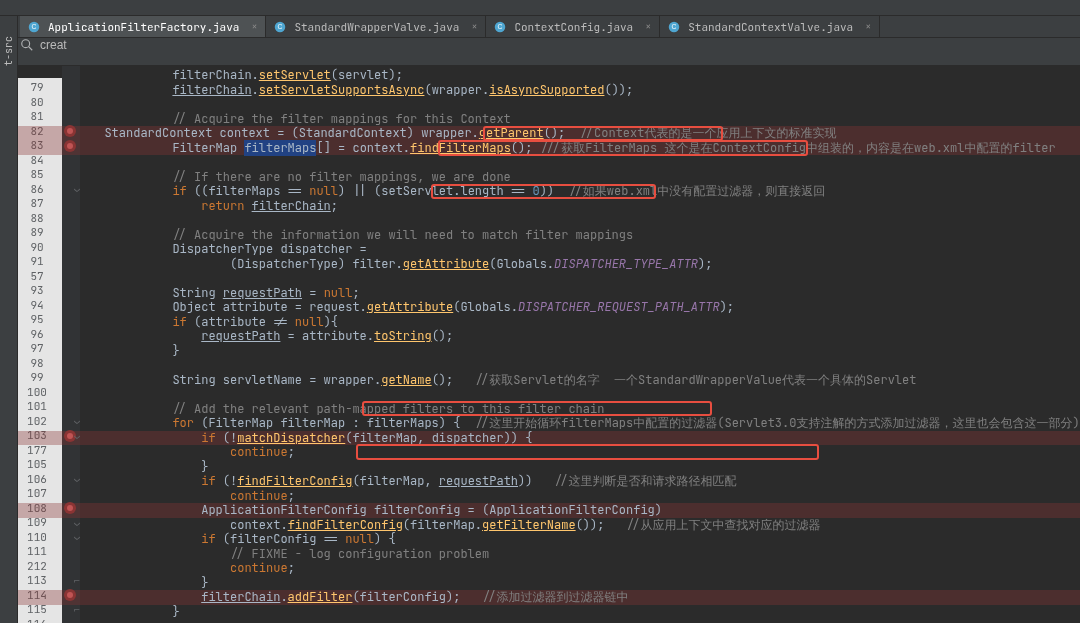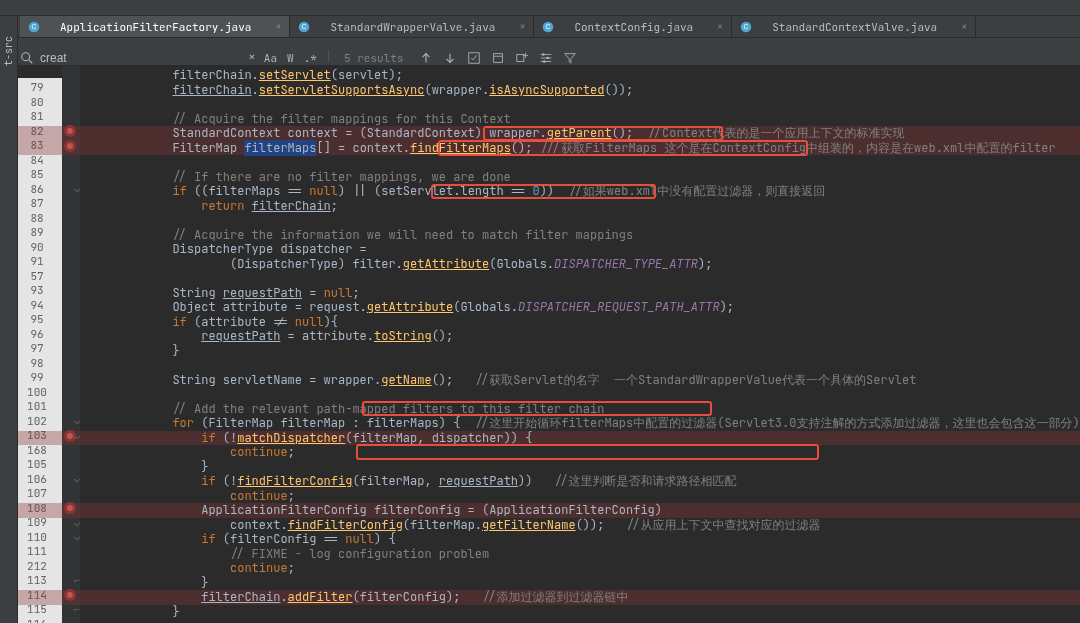--- a/index.html
+++ b/index.html
@@ -27,35 +27,36 @@
     border-bottom: 1px solid #2b2b2b;
     padding-left: 20px;
   }
   .tab {
     display: flex;
     align-items: center;
     padding: 2px 8px;
     height: 100%;
     font-size: 11px;
     color: #bbbbbb;
-    gap: 20px;
+    gap: 8px;
     border-right: 1px solid #2b2b2b;
     cursor: pointer;
   }
   .tab.active { background: #4e5254; color: #fff; }
   .tab .icon-c { width: 12px; height: 12px; }
   .tab .close { color: #888; font-size: 10px; margin-left: 4px; }
   .search-bar {
     background: #3c3f41;
     height: 28px;
     display: flex;
-    align-items: flex-end;
+    align-items: flex-start;
     padding-left: 20px;
     border-bottom: 1px solid #2b2b2b;
     gap: 8px;
+    flex-direction: column;
   }
   .search-area { display:flex; align-items:center; gap:6px; }
   .search-icon { width: 14px; height: 14px; color:#afb1b3;}
   .search-input {
     background: transparent;
     border: none;
     color: #bbb;
     outline: none;
     width: 200px;
     font-size: 12px;
@@ -230,21 +231,21 @@
       <div class="ln">94</div>
       <div class="ln">95</div>
       <div class="ln">96</div>
       <div class="ln">97</div>
       <div class="ln">98</div>
       <div class="ln">99</div>
       <div class="ln">100</div>
       <div class="ln">101</div>
       <div class="ln">102</div>
       <div class="ln">103</div>
-      <div class="ln">168</div>
+      <div class="ln">177</div>
       <div class="ln">105</div>
       <div class="ln">106</div>
       <div class="ln">107</div>
       <div class="ln">108</div>
       <div class="ln">109</div>
       <div class="ln">110</div>
       <div class="ln">111</div>
       <div class="ln">212</div>
       <div class="ln">113</div>
       <div class="ln">114</div>
@@ -257,21 +258,21 @@
       <div class="mark" style="top: 73.5px;"></div>
       <div class="mark" style="top: 363.5px;"></div>
       <div class="mark" style="top: 436px;"></div>
       <div class="mark" style="top: 523px;"></div>
     </div>
   <div class="code-area" id="code">
       <div class="line">            <span class="id">filterChain</span><span class="id">.</span><span class="fn">setServlet</span><span class="id">(servlet);</span></div>
       <div class="line">            <span class="ul">filterChain</span><span class="id">.</span><span class="fn">setServletSupportsAsync</span><span class="id">(</span><span class="id">wrapper</span><span class="id">.</span><span class="fn">isAsyncSupported</span><span class="id">());</span></div>
       <div class="line"></div>
       <div class="line">            <span class="com">// Acquire the filter mappings for this Context</span></div>
-      <div class="line bp-line" style="margin-left: -68px; padding-left: 68px;">            <span class="type">StandardContext</span><span class="id"> context = (StandardContext) wrapper.</span><span class="fn">getParent</span><span class="id">();  </span><span class="com">//Context代表的是一个应用上下文的标准实现</span></div>
+      <div class="line bp-line" style="margin-left: -68px; ">            <span class="type">StandardContext</span><span class="id"> context = (StandardContext) wrapper.</span><span class="fn">getParent</span><span class="id">();  </span><span class="com">//Context代表的是一个应用上下文的标准实现</span></div>
       <div class="line bp-line" style="margin-left: -68px; padding-left: 68px;">            <span class="type">FilterMap </span><span class="sel">filterMaps</span><span class="id">[] = context.</span><span class="fn">findFilterMaps</span><span class="id">(); </span><span class="com">///获取FilterMaps 这个是在ContextConfig中组装的，内容是在web.xml中配置的filter</span></div>
       <div class="line"></div>
       <div class="line">            <span class="com">// If there are no filter mappings, we are done</span></div>
       <div class="line">            <span class="kw">if </span><span class="id">((filterMaps == </span><span class="kw">null</span><span class="id">) || (setServlet.</span><span class="id">length</span><span class="id"> == </span><span class="num">0</span><span class="id">))  </span><span class="com">//如果web.xml中没有配置过滤器，则直接返回</span></div>
       <div class="line">                <span class="kw">return </span><span class="ul">filterChain</span><span class="id">;</span></div>
       <div class="line"></div>
       <div class="line">            <span class="com">// Acquire the information we will need to match filter mappings</span></div>
       <div class="line">            <span class="type">DispatcherType</span><span class="id"> dispatcher =</span></div>
       <div class="line">                    <span class="id">(DispatcherType) filter.</span><span class="fn">getAttribute</span><span class="id">(Globals.</span><span class="const">DISPATCHER_TYPE_ATTR</span><span class="id">);</span></div>
       <div class="line"></div>

